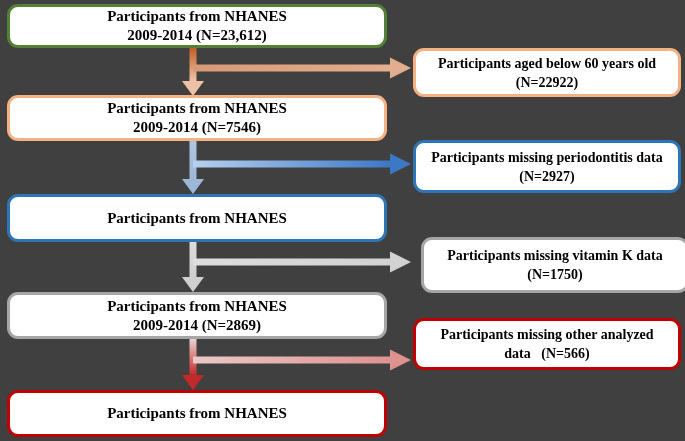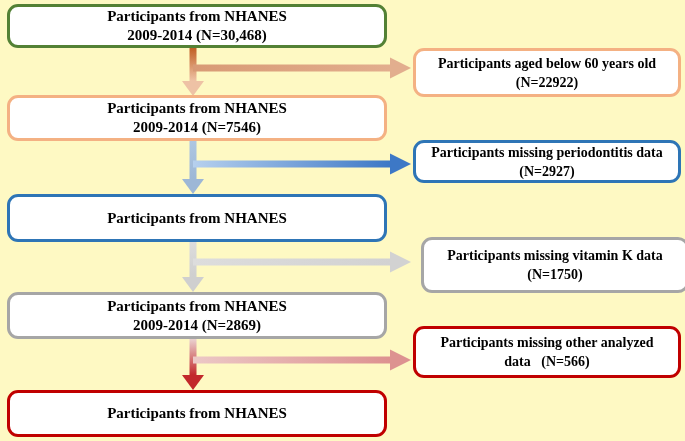--- a/index.html
+++ b/index.html
@@ -1,19 +1,19 @@
 <!DOCTYPE html>
 <html><head>
 <meta charset="utf-8">
 <style>
   html,body { margin:0; padding:0; background:#ffffff; }
   .canvas {
     position:relative;
     width:685px; height:441px;
-    background:#fef9c3;
+    background:#404040;
     font-family:"Liberation Serif","DejaVu Serif",serif;
     overflow:hidden;
   }
   .arrows {
     position:absolute; left:0; top:0; width:685px; height:441px;
     z-index:0;
   }
   .box {
     position:absolute;
     box-sizing:border-box;
@@ -29,23 +29,23 @@
   }
   .box .ln { white-space:nowrap; }
   .stage { left:7px;  width:380px; font-size:15px; line-height:19px; }
   .excl  { left:413px; width:268px; font-size:14px; line-height:19px; }
   .s1 { top:4px;   height:44px; border-color:#538135; }
   .s2 { top:95px;  height:46px; border-color:#F4B183; }
   .s3 { top:194px; height:48px; border-color:#2E75B6; }
   .s4 { top:292px; height:47px; border-color:#A6A6A6; }
   .s5 { top:390px; height:47px; border-color:#C00000; }
   .e1 { top:48px;  height:49px; border-color:#F4B183; }
-  .e2 { top:140px; height:43px; border-color:#2E75B6; }
+  .e2 { top:140px; height:53px; border-color:#2E75B6; }
   .e3 { top:237px; height:56px; border-color:#A6A6A6;margin-left:8px; }
-  .e4 { top:326px; height:52px; border-color:#C00000; }
+  .e4 { top:318px; height:52px; border-color:#C00000; }
 </style>
 </head>
 <body>
 
 <div class="canvas">
 
   <svg class="arrows" width="685" height="441" viewBox="0 0 685 441" xmlns="http://www.w3.org/2000/svg">
     <defs>
       <linearGradient id="gV1" x1="0" y1="0" x2="0" y2="1">
         <stop offset="0" stop-color="#BE5A1D"></stop>
@@ -113,21 +113,21 @@
       <polygon points="182,375 204,375 193,390" fill="#C2292B"></polygon>
     </g>
     <g>
       <rect x="193" y="356.5" width="197" height="7" fill="url(#gH4)"></rect>
       <polygon points="390,349.5 390,370.5 411,360" fill="#DD9290"></polygon>
     </g>
   </svg>
 
   <div class="box stage s1">
     <div class="ln">Participants from NHANES</div>
-    <div class="ln">2009-2014 (N=30,468)</div>
+    <div class="ln">2009-2014 (N=23,612)</div>
   </div>
 
   <div class="box stage s2">
     <div class="ln">Participants from NHANES</div>
     <div class="ln">2009-2014 (N=7546)</div>
   </div>
 
   <div class="box stage s3">
     <div class="ln">Participants from NHANES</div>
   </div>

